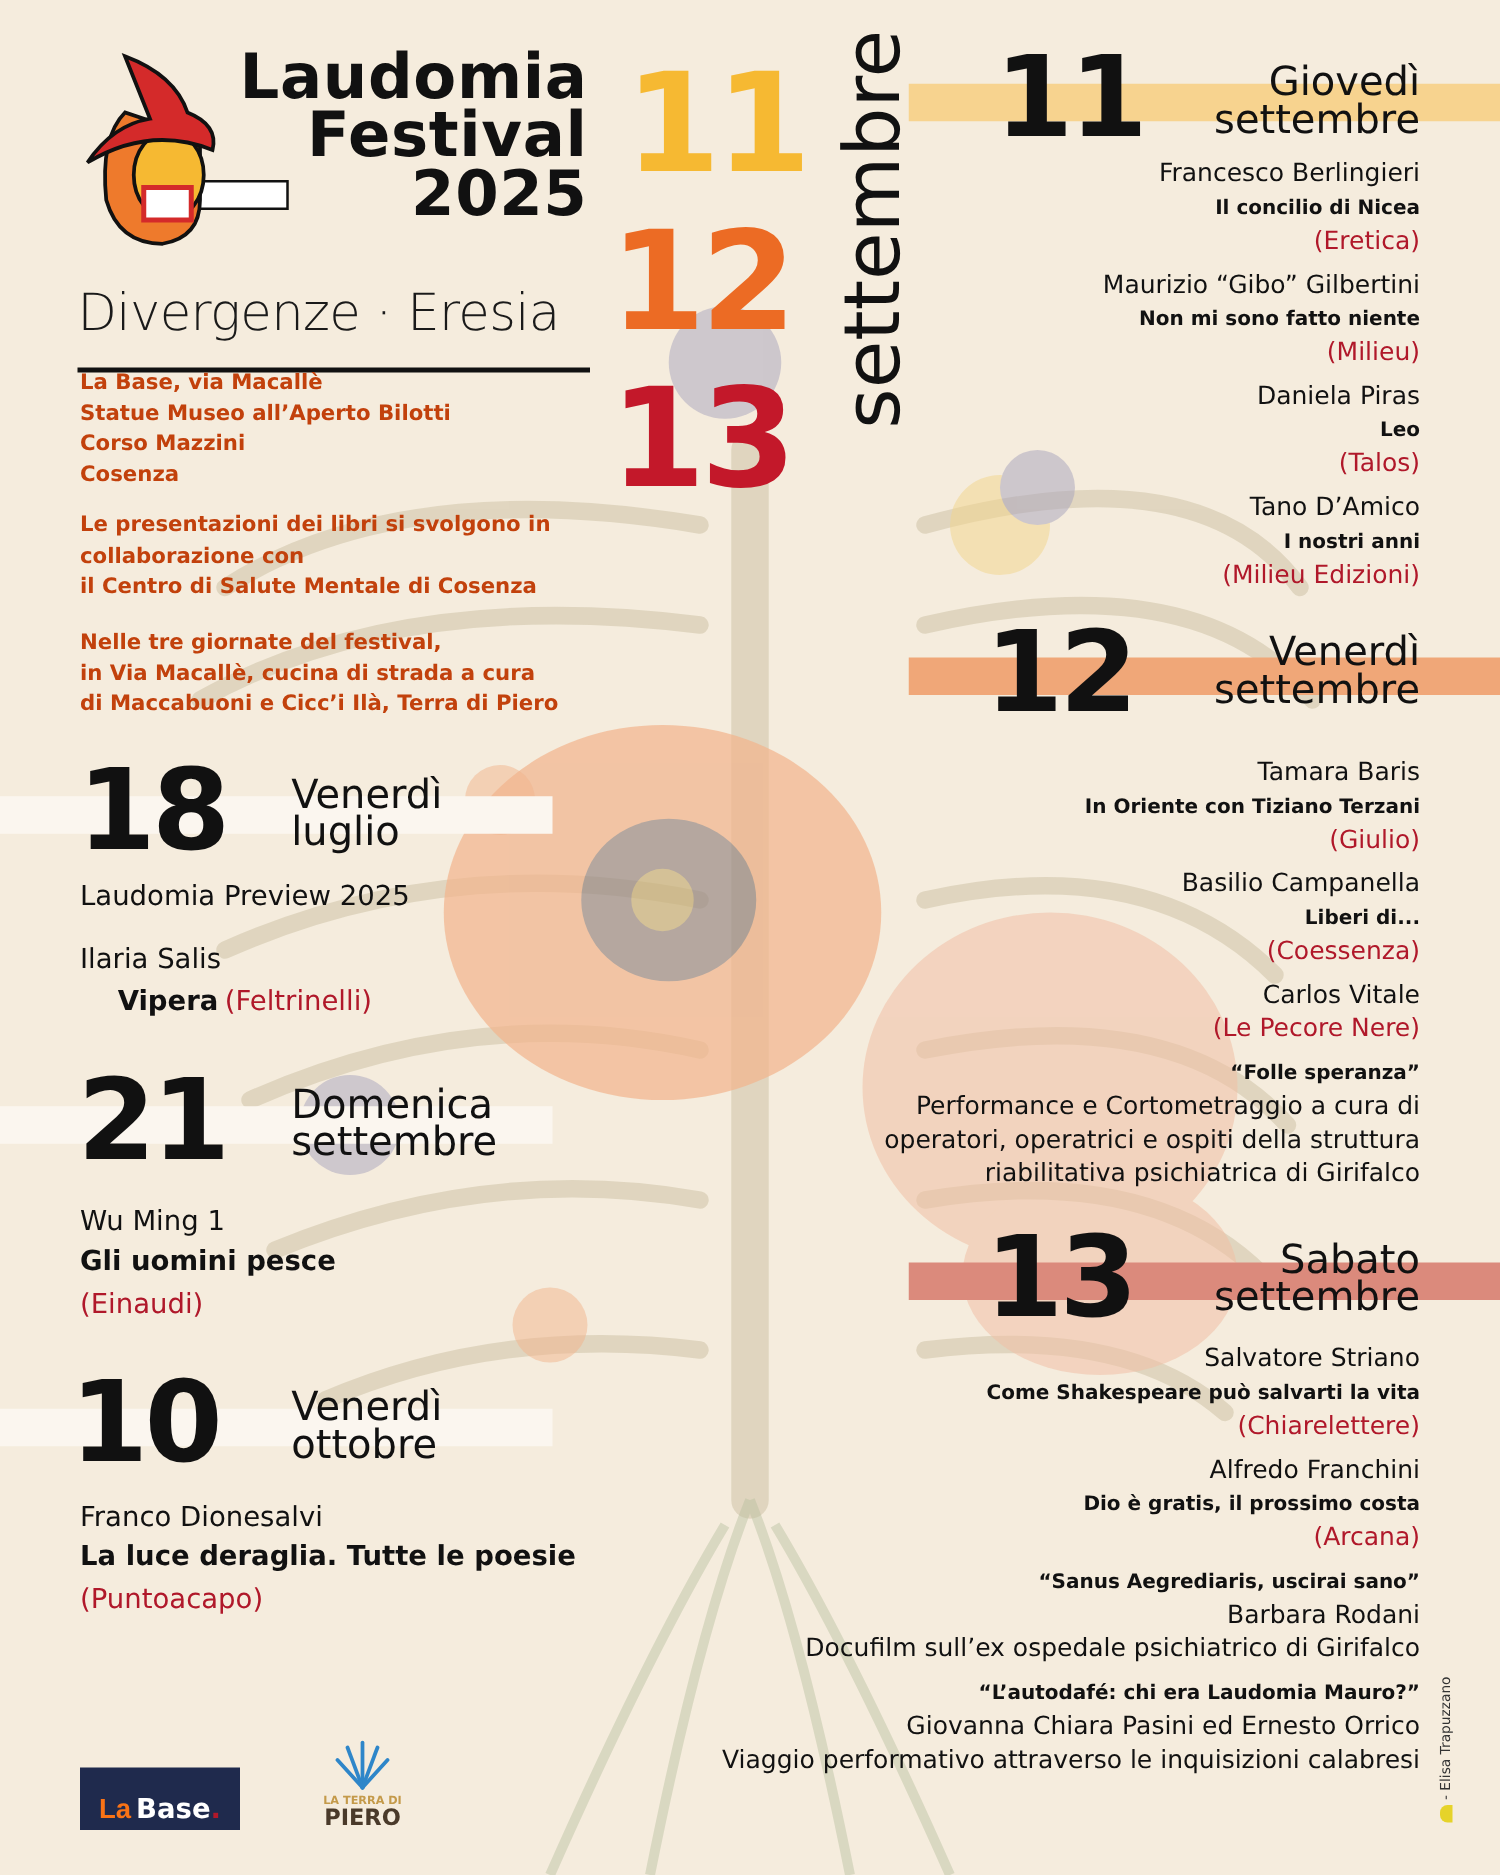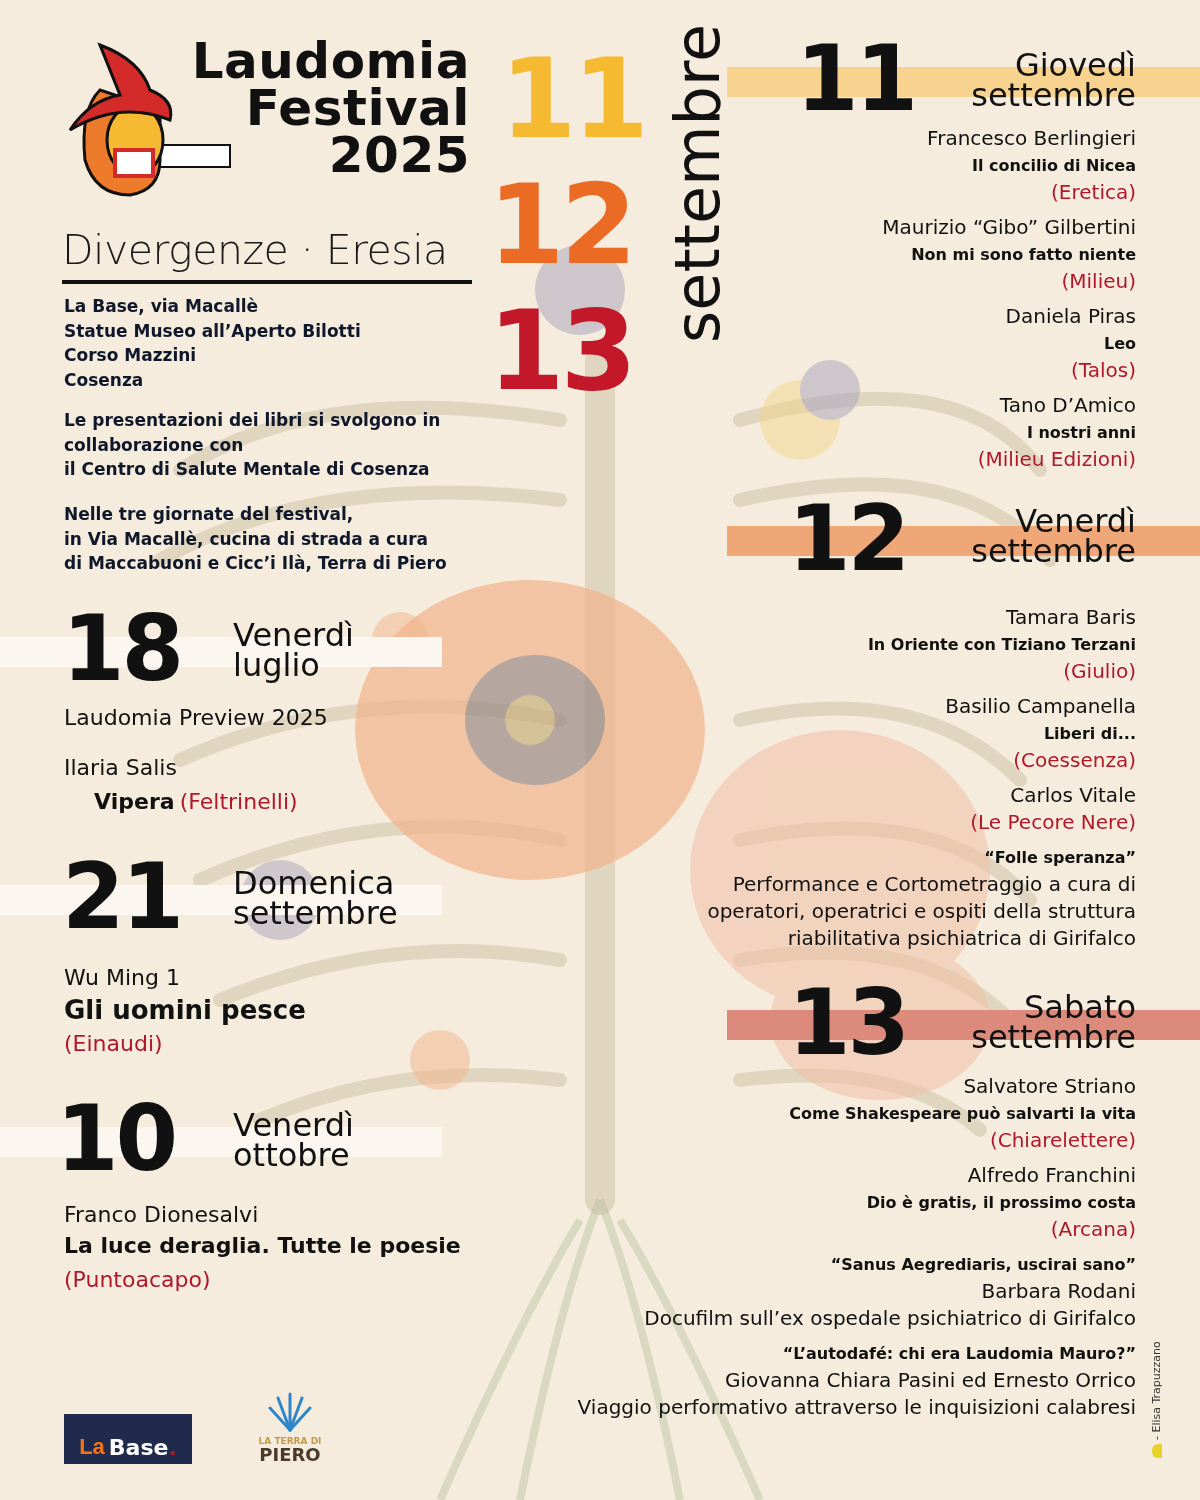--- a/index.html
+++ b/index.html
@@ -18,24 +18,24 @@
   .logo-wrap { left: 60px; top: 40px; width: 180px; height: 160px; }
   .festival-title {
     left: 160px; top: 38px; width: 310px; text-align: right;
     font-size: 50px; line-height: 47px; font-weight: 600; letter-spacing: 0.5px;
     font-family: "DejaVu Sans", sans-serif;
   }
   .subtitle {
     left: 62px; top: 226px; width: 410px;
     font-size: 41px; font-weight: 300; color: #1a1a1a; letter-spacing: -0.5px;
     font-family: "DejaVu Sans", sans-serif;
-    border-bottom: 4px solid #111; padding-bottom: 6px; white-space: nowrap;
+    border-bottom: 4px solid #111; padding-bottom: 20px; white-space: nowrap;
   }
   .info-block {
-    left: 64px; font-size: 17px; line-height: 24.5px; font-weight: bold; color: #0f172a;
+    left: 64px; font-size: 17px; line-height: 24.5px; font-weight: bold; color: #c2410c;
     font-family: "DejaVu Sans", sans-serif;
   }
   .info-block div { white-space: nowrap; }
 
   
   .bigdate {
     font-family: "DejaVu Sans", sans-serif; font-weight: bold;
     font-size: 110px; line-height: 110px; letter-spacing: -4px;
   }
   .vert-month {
@@ -282,21 +282,21 @@
   </div>
 </div>
 
 <div class="abs daynum" style="left:62px; top:852px;">21</div>
 <div class="abs dayname" style="left:233px; top:868px;">
   <div>Domenica</div>
   <div>settembre</div>
 </div>
 <div class="abs left-col" style="top:962px;">
   <div class="author" style="font-size:22px; line-height:32px;">Wu Ming 1</div>
-  <div class="title" style="font-size:26px; line-height:32px;">Gli uomini pesce</div>
+  <div class="title" style="font-size:22px; line-height:32px;">Gli uomini pesce</div>
   <div class="publisher" style="font-size:22px; line-height:36px;">(Einaudi)</div>
 </div>
 
 <div class="abs daynum" style="left:56px; top:1094px;">10</div>
 <div class="abs dayname" style="left:233px; top:1110px;">
   <div>Venerdì</div>
   <div>ottobre</div>
 </div>
 <div class="abs left-col" style="top:1200px;">
   <div class="author" style="font-size:22px; line-height:30px;">Franco Dionesalvi</div>

